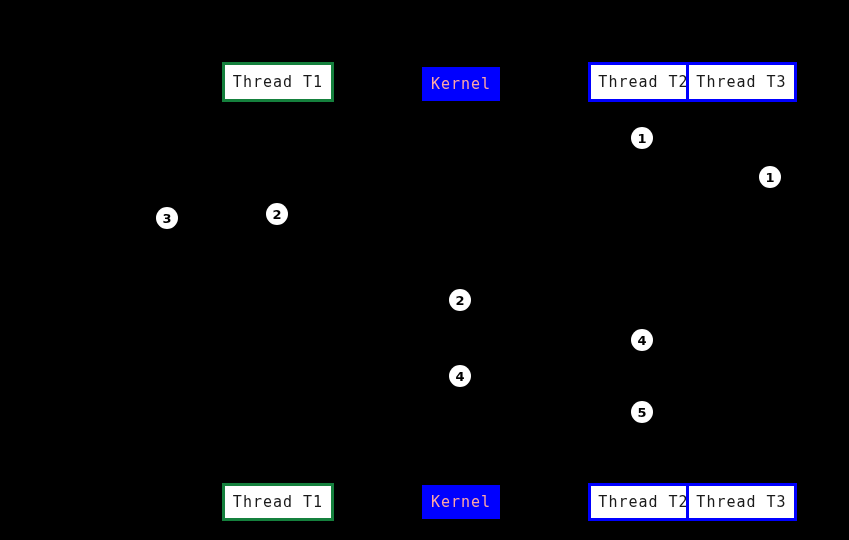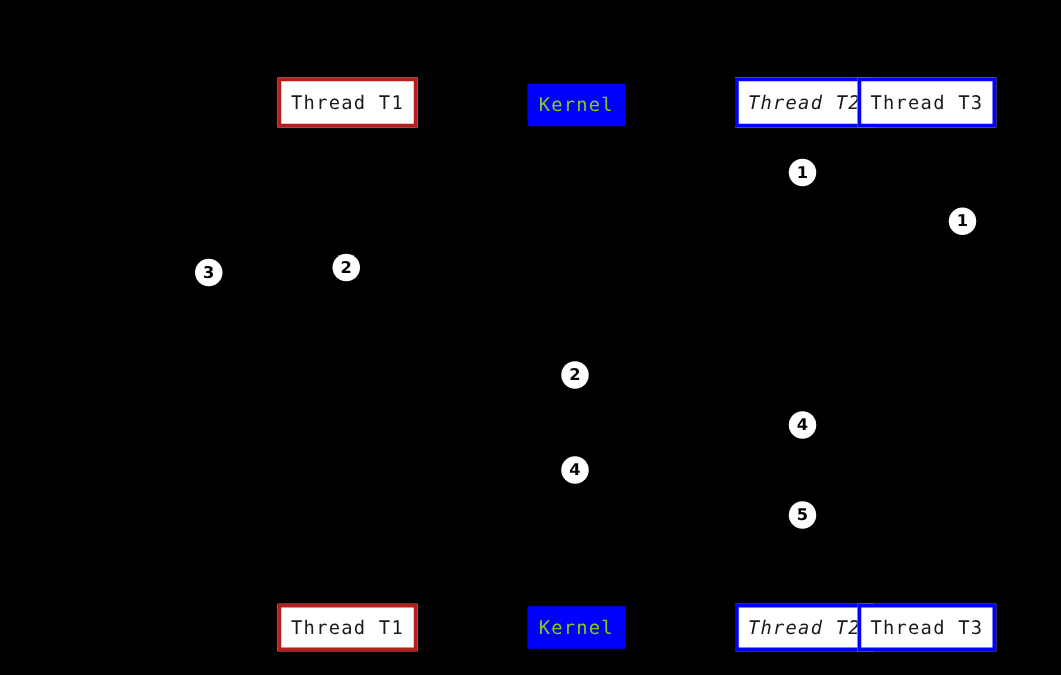--- a/index.html
+++ b/index.html
@@ -20,28 +20,28 @@
     box-sizing: border-box;
     background: #ffffff;
     color: #1a1a1a;
     display: flex;
     align-items: center;
     justify-content: center;
     font-size: 15px;
     letter-spacing: 1px;
     white-space: nowrap;
   }
-  .red-outline  { border: 3px solid #b91c1c; }
+  .red-outline  { border: 3px solid #15803d; }
   .blue-outline { border: 3px solid #0000ff; }
-  .blue-filled  { background: #0000ff; color: #84cc16; border: none; }
+  .blue-filled  { background: #0000ff; color: #fca5a5; border: none; }
 
   
   .pos-t1 { left: 222px; width: 112px; }
   .pos-k  { left: 422px; width: 78px;  }
-  .pos-t2 { left: 588px; width: 111px; font-style: italic; }
+  .pos-t2 { left: 588px; width: 111px; }
   .pos-t3 { left: 686px; width: 111px; }
 
   
   .row-top    { top: 62px;  height: 40px; }
   .row-top.pos-k    { top: 67px;  height: 34px; }
   .row-bottom { top: 483px; height: 38px; }
   .row-bottom.pos-k { top: 485px; height: 34px; }
 
   .marker {
     position: absolute;

